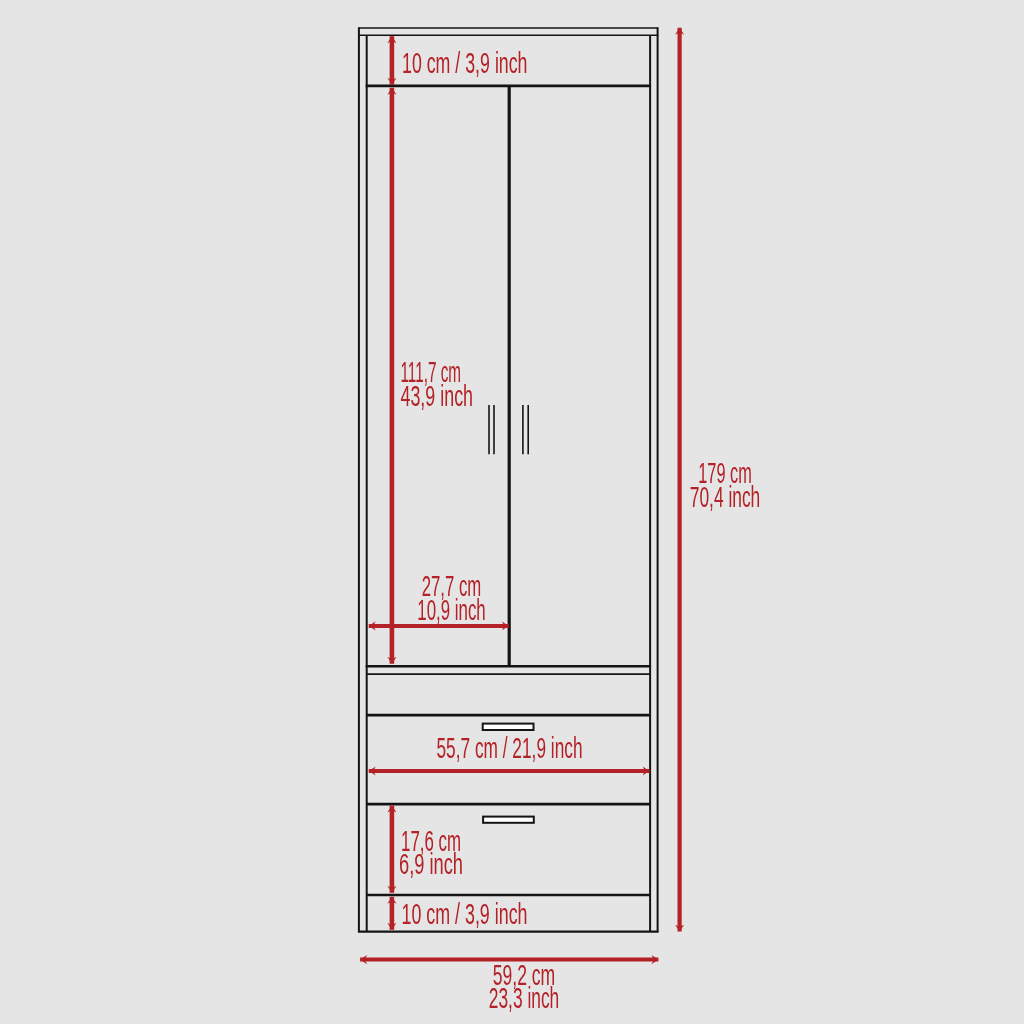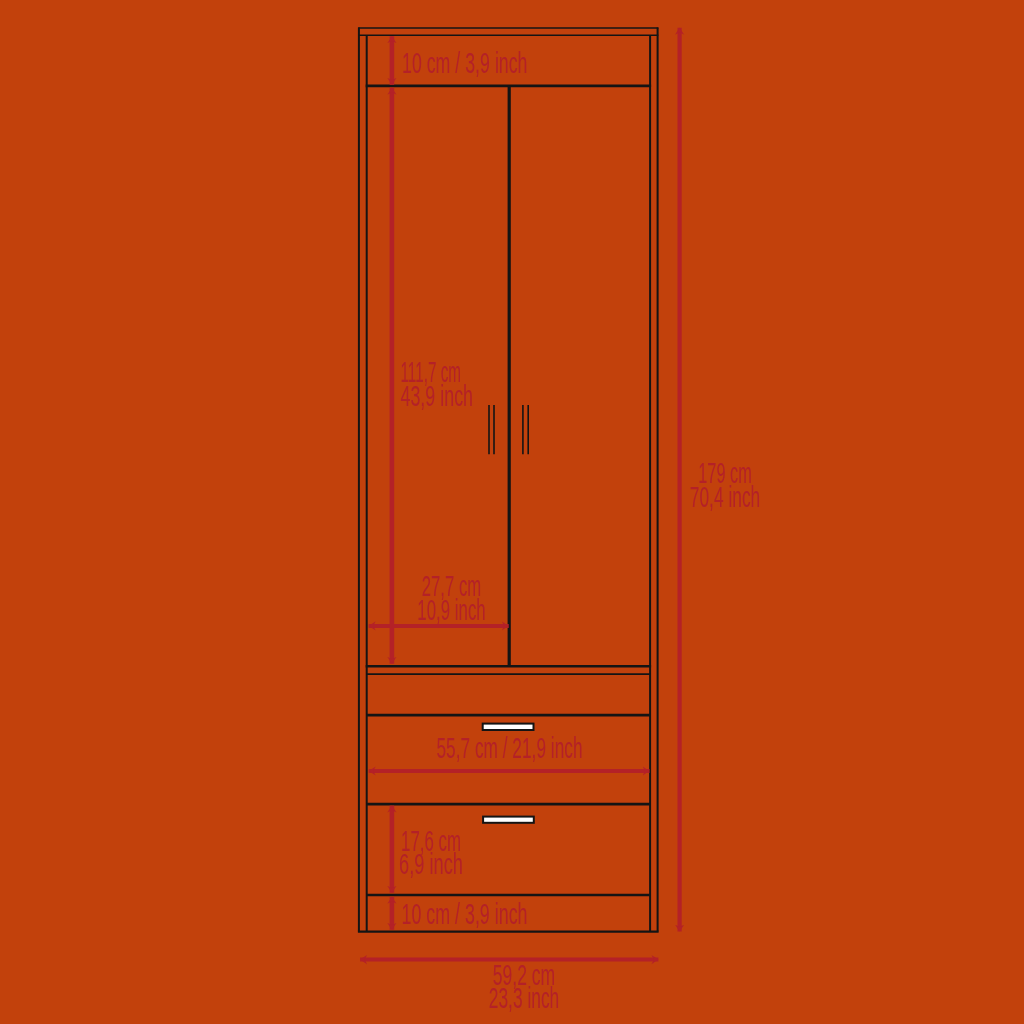--- a/index.html
+++ b/index.html
@@ -1,16 +1,16 @@
 <!DOCTYPE html>
 <html><head>
 <meta charset="utf-8">
 <style>
   html,body{margin:0;padding:0;background:#ffffff;}
-  .page{width:1024px;height:1024px;position:relative;background:#c2410c;overflow:hidden;}
+  .page{width:1024px;height:1024px;position:relative;background:#e5e5e5;overflow:hidden;}
   svg text{font-family:"Liberation Sans",sans-serif;font-weight:normal;fill:#b42127;}
 </style>
 </head>
 <body>
 <div class="page">
 <svg width="1024" height="1024" viewBox="0 0 1024 1024" xmlns="http://www.w3.org/2000/svg">
   <defs>
     <marker id="ah" markerWidth="14" markerHeight="14" refX="7" refY="5" orient="auto-start-reverse" markerUnits="userSpaceOnUse">
       <path d="M7,5 L0,0.4 L2.5,5 L0,9.6 Z" fill="#b42127"></path>
     </marker>

